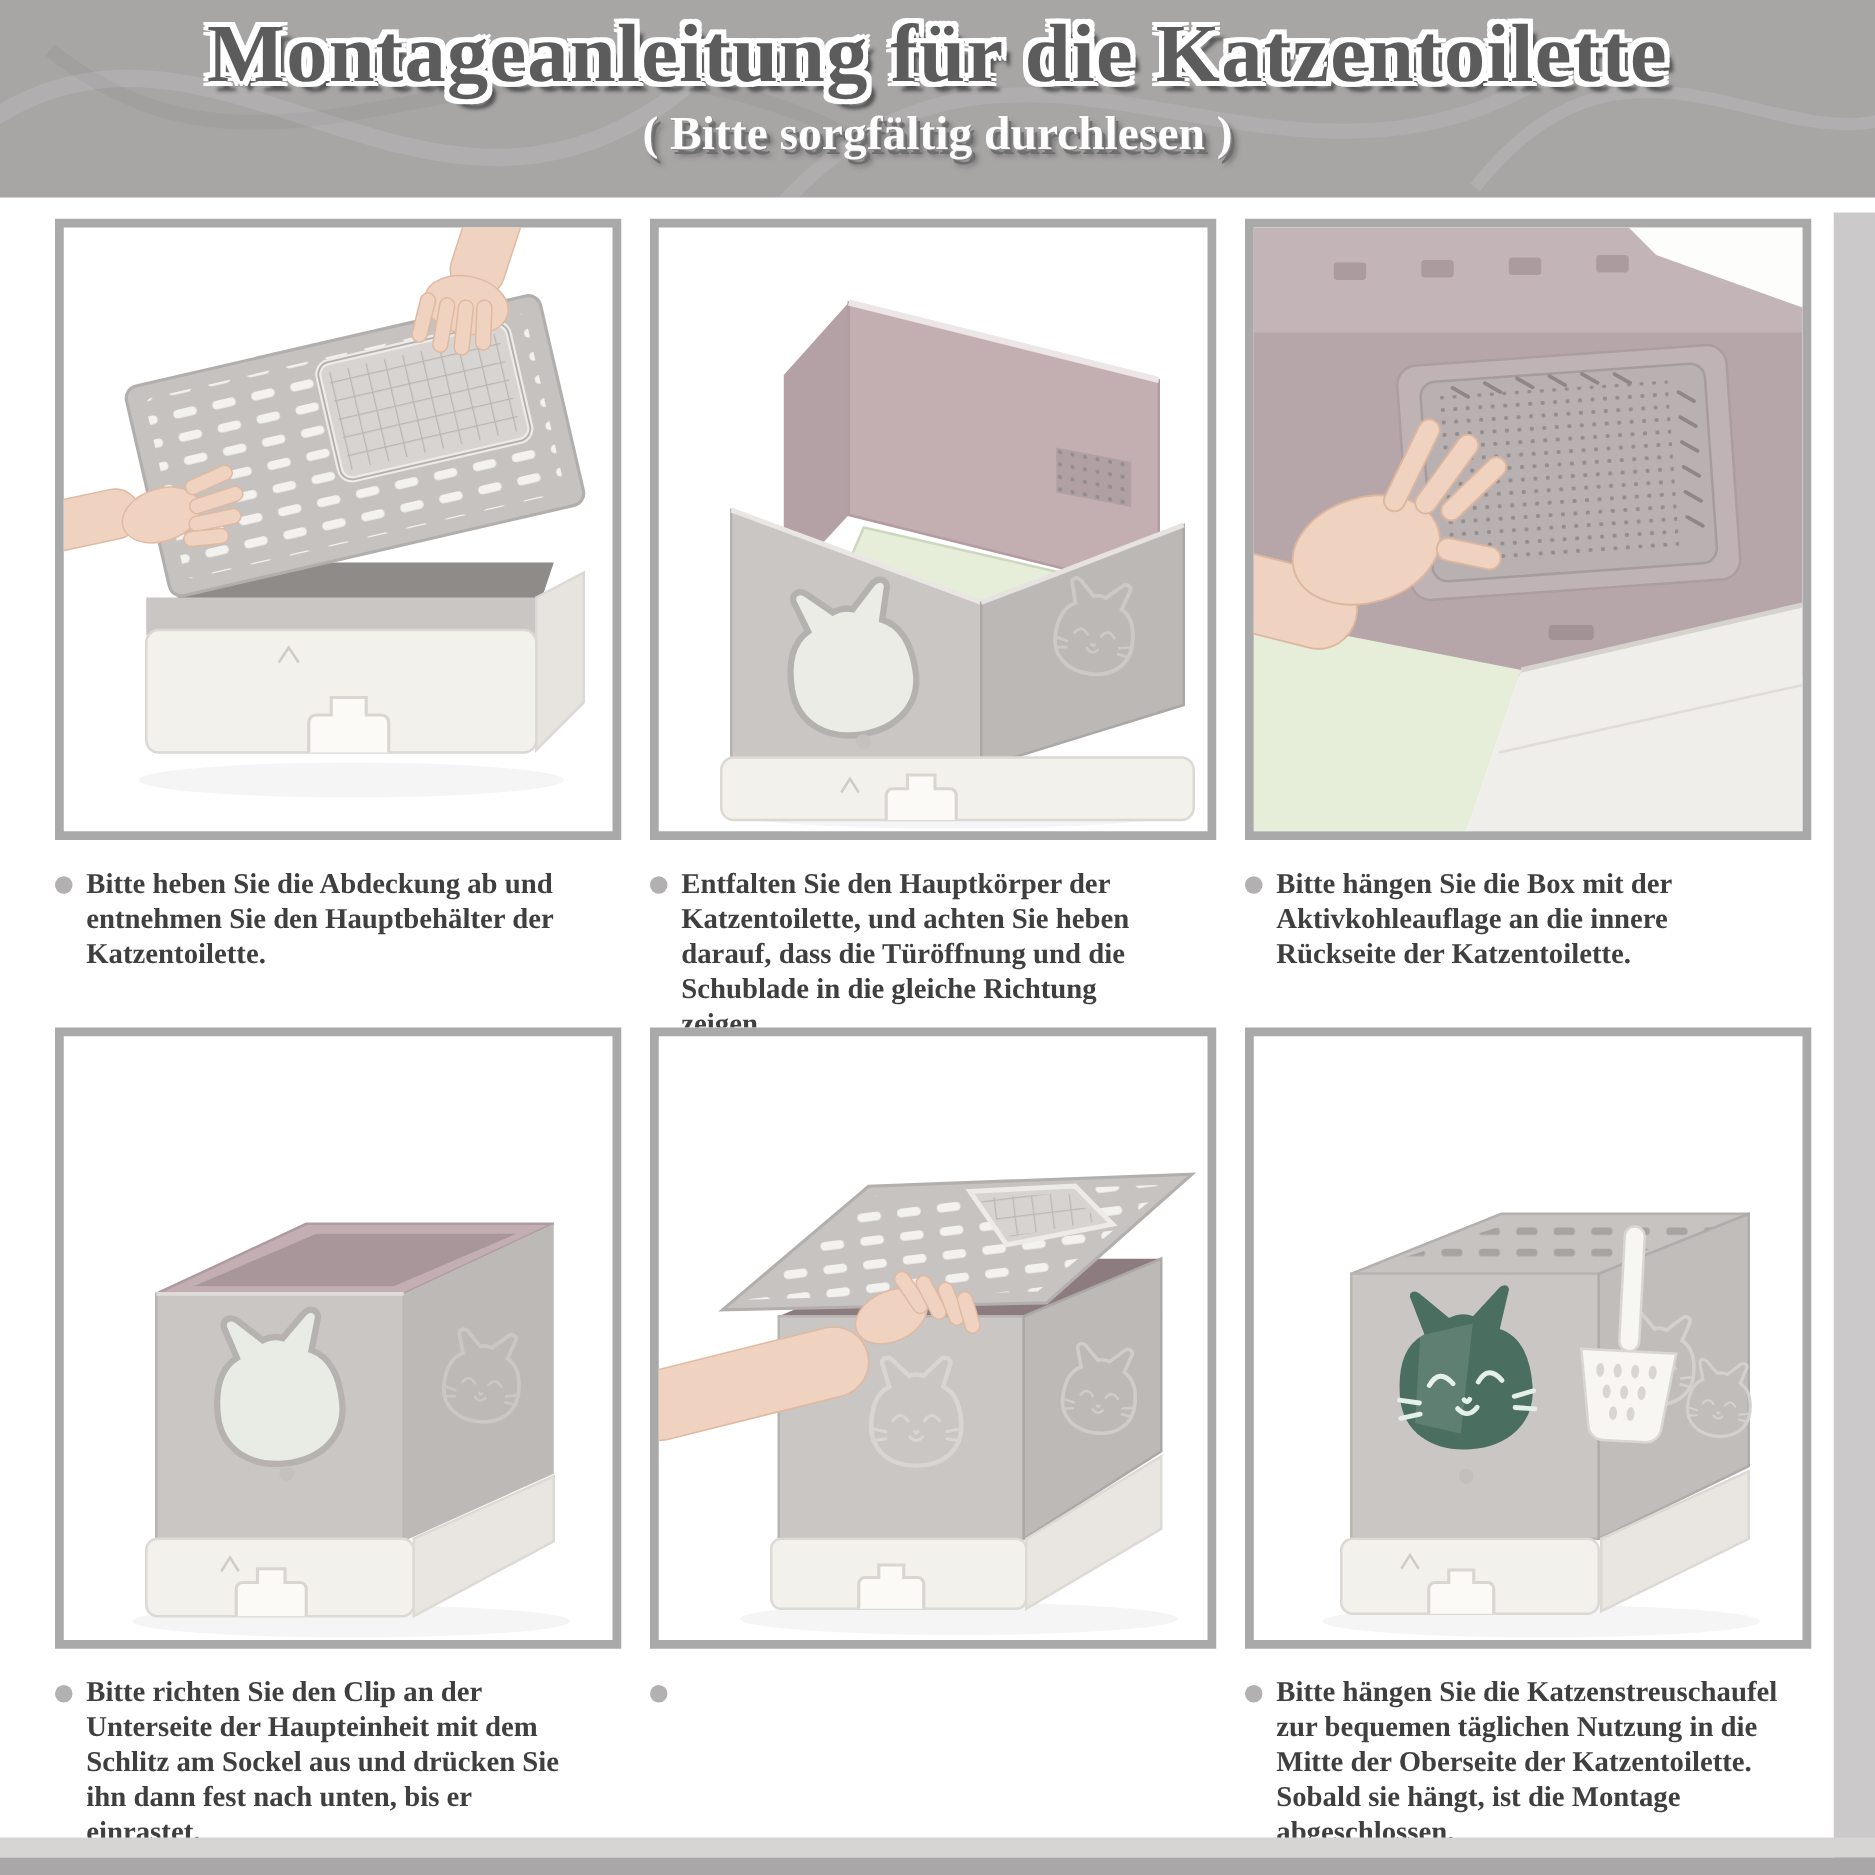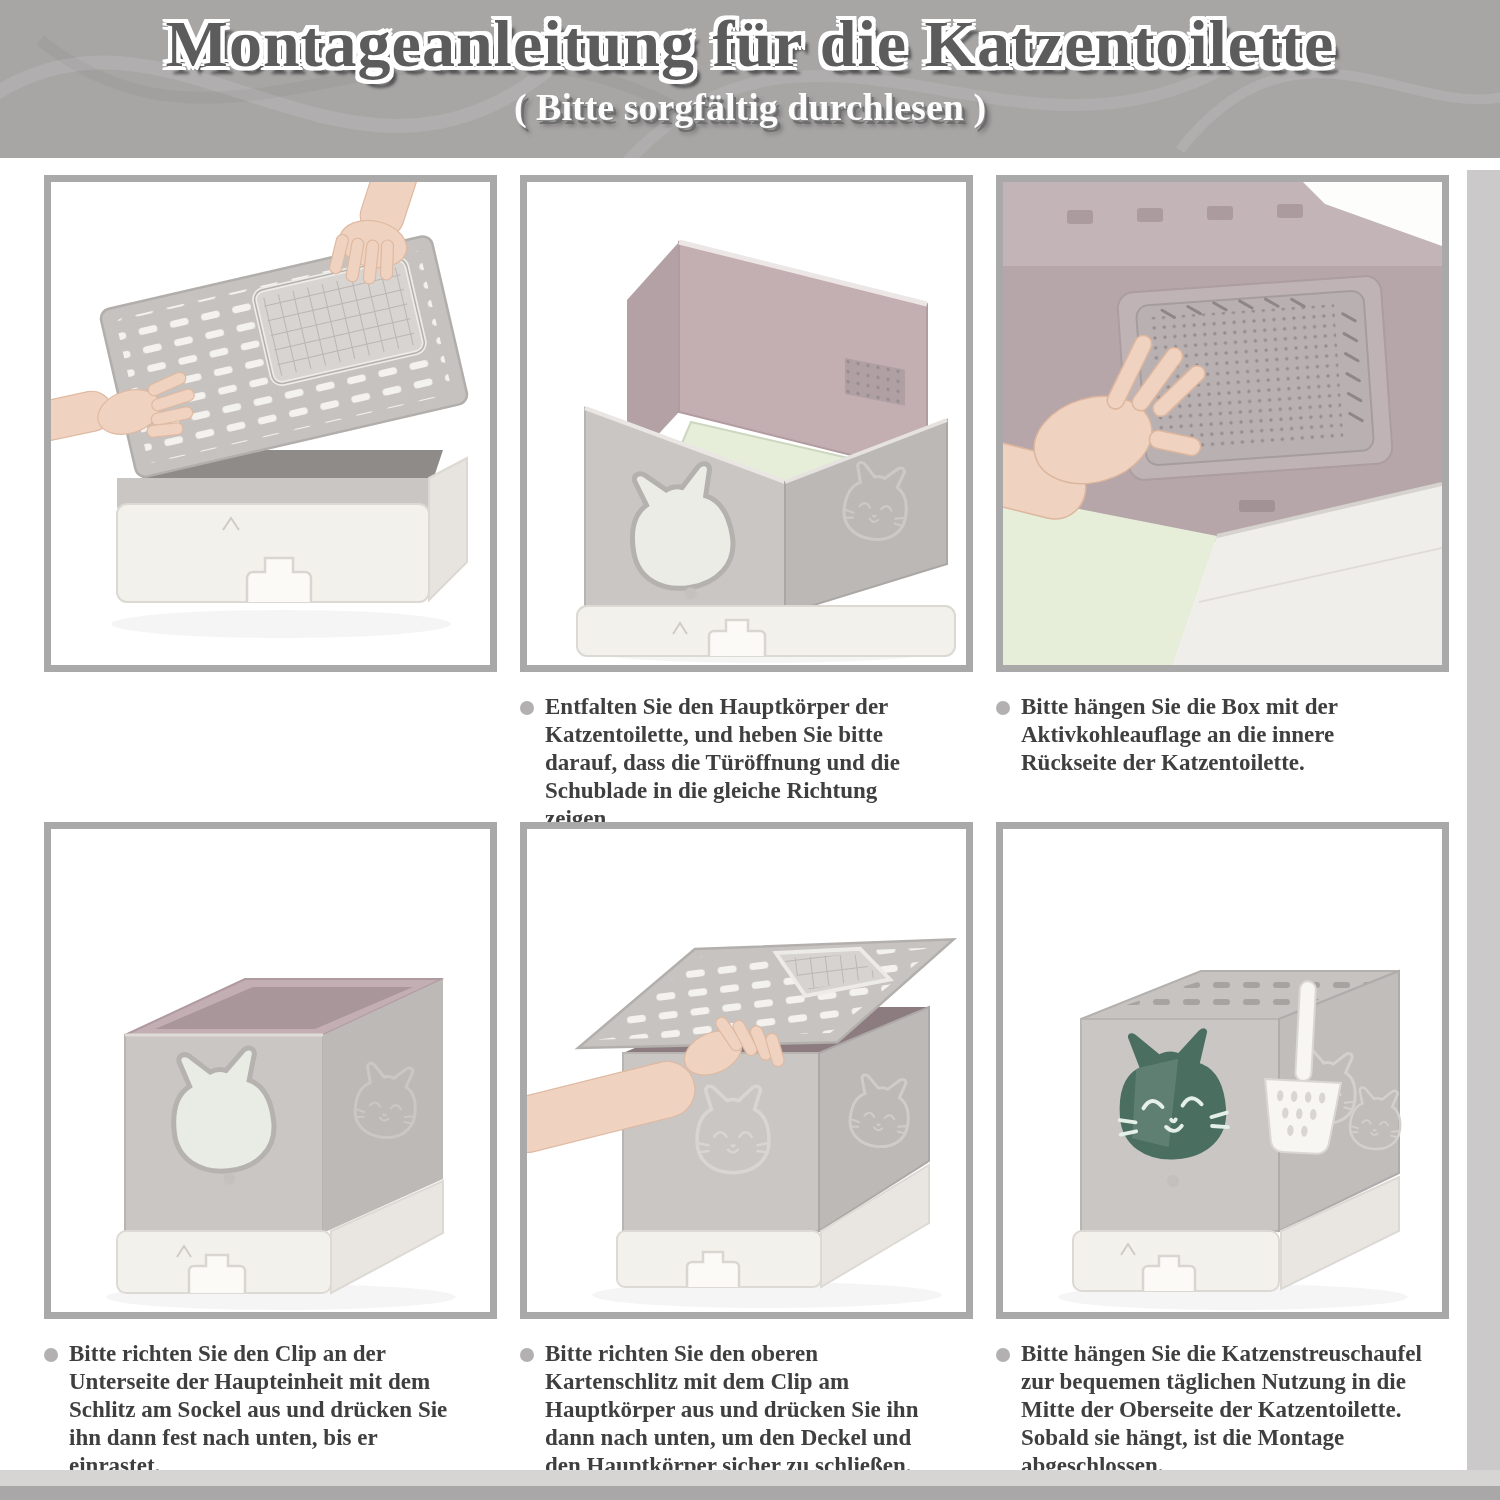--- a/index.html
+++ b/index.html
@@ -106,20 +106,24 @@
           <g fill="#efd3c0" stroke="#dfb9a1" stroke-width="1.2">
             <rect x="-60" y="218" width="122" height="40" rx="20" transform="rotate(-12 0 238)"></rect>
             <ellipse cx="78" cy="230" rx="32" ry="21" transform="rotate(-18 78 230)"></ellipse>
             <rect x="96" y="196" width="40" height="12" rx="6" transform="rotate(-24 116 202)"></rect>
             <rect x="100" y="212" width="44" height="12" rx="6" transform="rotate(-18 122 218)"></rect>
             <rect x="100" y="228" width="42" height="12" rx="6" transform="rotate(-12 121 234)"></rect>
             <rect x="96" y="242" width="36" height="12" rx="6" transform="rotate(-6 114 248)"></rect>
           </g>
         </svg>
       </div>
+      <div class="caption">
+        <span class="bullet"></span>
+        <p>Bitte heben Sie die Abdeckung ab und entnehmen Sie den Hauptbehälter der Katzentoilette.</p>
+      </div>
     </section>
 
     <section class="step r1">
       <div class="photo">
         <svg viewBox="0 0 439 483">
           <ellipse cx="235" cy="468" rx="180" ry="13" fill="#000" opacity="0.04"></ellipse>
           <polygon points="100,118 152,60 152,230 100,286" fill="#b3a1a5"></polygon>
           <polygon points="152,60 400,122 400,292 152,230" fill="#c3aeb2" stroke="#b19ca1" stroke-width="2"></polygon>
           <path d="M152,60 L400,122" stroke="#ece7e6" stroke-width="5" fill="none"></path>
           <g transform="translate(318,176) skewY(11)">
@@ -139,21 +143,21 @@
             <use href="#cat-head" fill="none" stroke="#ccc9c6" stroke-width="5"></use>
             <use href="#cat-face-lines" style="color:#ccc9c6"></use>
           </g>
           <rect x="50" y="424" width="378" height="50" rx="10" fill="#f3f1ec" stroke="#dcd8d3" stroke-width="2"></rect>
           <path d="M182,474 v-20 a5,5 0 0 1 5,-5 h12 v-11 h22 v11 h12 a5,5 0 0 1 5,5 v20" fill="#fbfaf7" stroke="#d9d6d1" stroke-width="2.5"></path>
           <path d="M146,452 l7,-11 7,11" fill="none" stroke="#cfccc6" stroke-width="2"></path>
         </svg>
       </div>
       <div class="caption">
         <span class="bullet"></span>
-        <p>Entfalten Sie den Hauptkörper der Katzentoilette, und heben Sie bitte darauf, dass die Türöffnung und die Schublade in die gleiche Richtung zeigen.</p>
+        <p>Entfalten Sie den Hauptkörper der Katzentoilette, und achten Sie heben darauf, dass die Türöffnung und die Schublade in die gleiche Richtung zeigen.</p>
       </div>
     </section>
 
     <section class="step">
       <div class="photo">
         <svg viewBox="0 0 439 483">
           <rect x="0" y="60" width="439" height="300" fill="#b6a6a9"></rect>
           <rect x="0" y="0" width="439" height="84" fill="#c2b4b7"></rect>
           <g fill="#ab9b9e">
             <rect x="64" y="28" width="26" height="14" rx="3"></rect>
@@ -268,21 +272,20 @@
             <ellipse cx="186" cy="224" rx="30" ry="20" transform="rotate(-24 186 224)"></ellipse>
             <rect x="196" y="186" width="12" height="38" rx="6" transform="rotate(-34 202 205)"></rect>
             <rect x="212" y="190" width="12" height="38" rx="6" transform="rotate(-28 218 209)"></rect>
             <rect x="228" y="196" width="12" height="36" rx="6" transform="rotate(-22 234 214)"></rect>
             <rect x="242" y="204" width="12" height="34" rx="6" transform="rotate(-16 248 221)"></rect>
           </g>
         </svg>
       </div>
       <div class="caption">
         <span class="bullet"></span>
-        <p>Bitte richten Sie den oberen Kartenschlitz mit dem Clip am Hauptkörper aus und drücken Sie ihn dann nach unten, um den Deckel und den Hauptkörper sicher zu schließen.</p>
       </div>
     </section>
 
     <section class="step">
       <div class="photo">
         <svg viewBox="0 0 439 483">
           <ellipse cx="230" cy="468" rx="175" ry="13" fill="#000" opacity="0.04"></ellipse>
           <polygon points="78,190 198,142 396,142 276,190" fill="#c6c3c0" stroke="#b3b0ad" stroke-width="2"></polygon>
           <polygon points="92,186 204,150 380,150 268,186" fill="url(#pat-slots-dark)"></polygon>
           <rect x="78" y="190" width="198" height="212" fill="#cac6c3" stroke="#b8b5b2" stroke-width="2"></rect>

